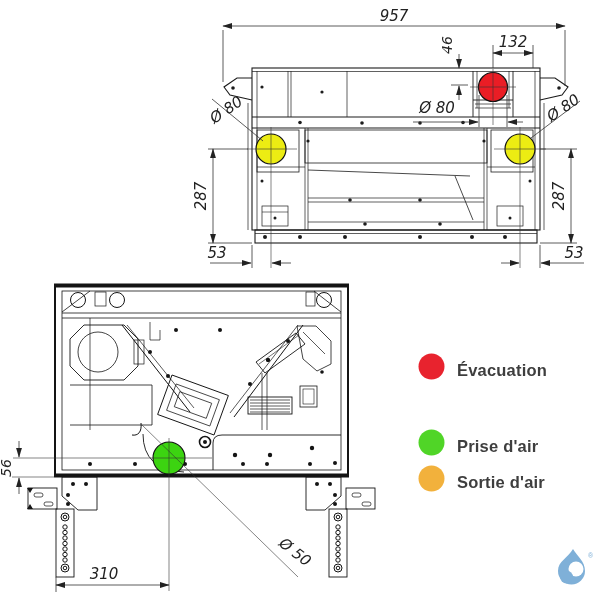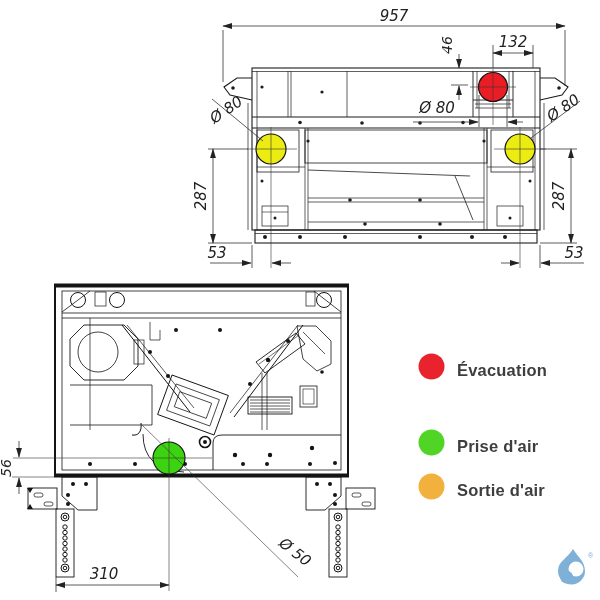--- a/index.html
+++ b/index.html
@@ -340,21 +340,21 @@
     </div>
   </div>
   <div class="legend-row" style="top:409px;margin-top:20px;">
     <svg class="legend-dot" width="27" height="27">
       <circle cx="13.5" cy="13.5" r="13" fill="#50d527"></circle>
     </svg>
     <div class="legend-text">
       <div>Prise d'air</div>
     </div>
   </div>
-  <div class="legend-row" style="top:465px;margin-top:8px;">
+  <div class="legend-row" style="top:465px;">
     <svg class="legend-dot" width="27" height="27">
       <circle cx="13.5" cy="13.5" r="13" fill="#f2b13c"></circle>
     </svg>
     <div class="legend-text">
       <div>Sortie d'air</div>
     </div>
   </div>
 </div>
 
 

